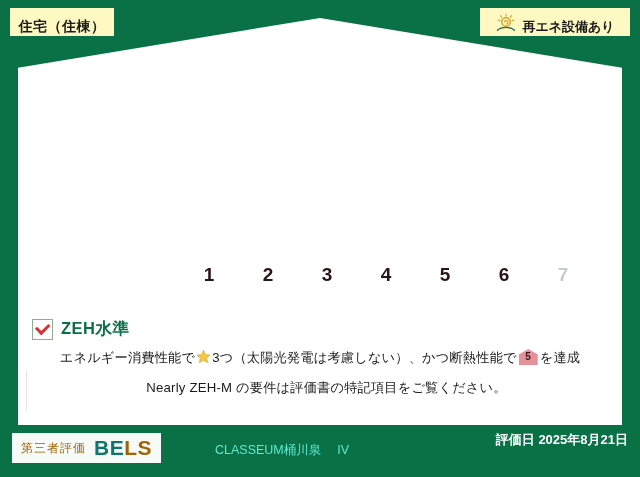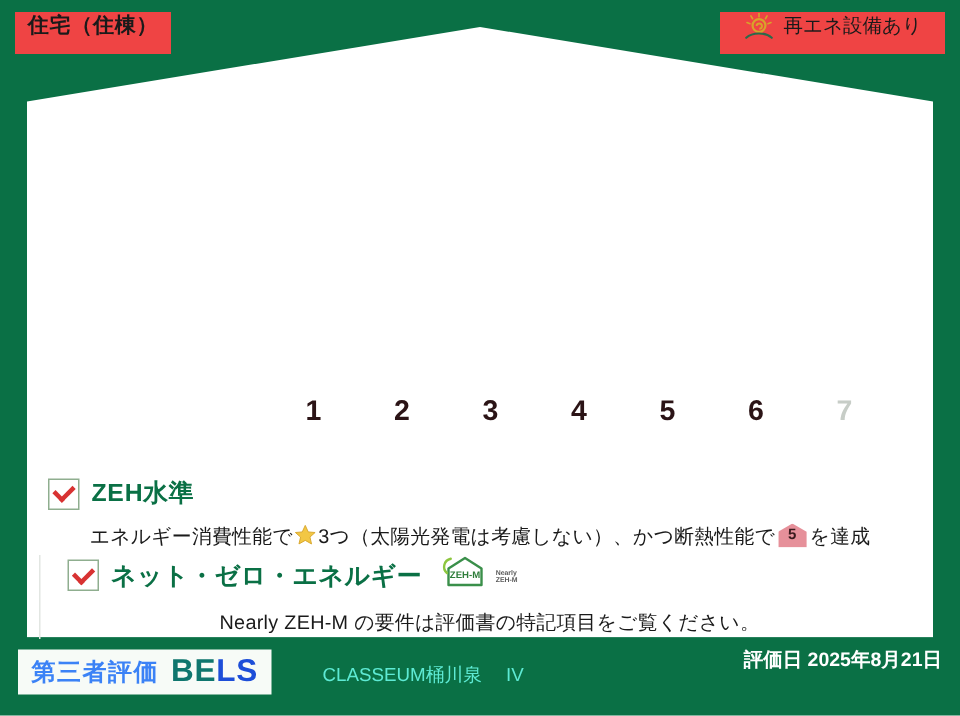--- a/index.html
+++ b/index.html
@@ -6,27 +6,27 @@
   body{
     width:640px;height:477px;
     background:#0a7045;
     font-family:"Liberation Sans","DejaVu Sans",sans-serif;
     overflow:hidden;position:relative;
   }
   #label-root{position:absolute;inset:0;}
 
   
   .tag{
-    position:absolute;background:#ef4444;
-    display:flex;align-items:flex-start;justify-content:center;
+    position:absolute;background:#fef9c3;
+    display:flex;align-items:flex-end;justify-content:center;
     font-weight:bold;color:#1a1a1a;z-index:6;
   }
   #tag-type{left:10px;top:8px;width:104px;height:28px;font-size:14px;letter-spacing:.5px;}
   #tag-renew{right:10px;top:8px;width:150px;height:28px;gap:5px;font-size:13px;}
-  #tag-renew .tx{color:#1a1a1a;font-weight:normal;}
+  #tag-renew .tx{color:#1a1a1a;font-weight:bold;}
 
   
   #card{
     position:absolute;left:18px;top:18px;right:18px;bottom:52px;
     background:#ffffff;
     clip-path:polygon(0% 12.2%, 50% 0%, 100% 12.2%, 100% 100%, 0% 100%);
     z-index:2;
   }
 
   #title-wrap{position:absolute;left:0;right:0;top:52px;text-align:center;}
@@ -83,24 +83,24 @@
     clip-path:polygon(0% 34%, 50% 0%, 100% 34%, 100% 100%, 0% 100%);}
   .mini-badge .n{position:absolute;inset:0;display:flex;align-items:flex-end;justify-content:center;
     font-size:10px;font-weight:bold;color:#3a1a1d;z-index:2;}
   #zehm-logo{display:flex;align-items:center;gap:3px;margin-left:4px;}
   #zehm-logo .tiny{font-size:4.6px;color:#5a5a5a;line-height:1.15;font-weight:bold;}
 
   
   #footer{position:absolute;left:0;right:0;bottom:0;height:52px;z-index:5;}
   #bels-box{position:absolute;left:12px;top:8px;height:30px;background:#f7fbf7;
     display:flex;align-items:center;gap:8px;padding:0 9px;}
-  #bels-jp{font-size:16px;font-weight:bold;color:#3b82f6;letter-spacing:1px;}
+  #bels-jp{font-size:12px;font-weight:normal;color:#a16207;letter-spacing:1px;}
   #bels-en{font-size:21px;font-weight:bold;letter-spacing:.5px;}
   #bels-en .b1{color:#0f766e;}
-  #bels-en .b2{color:#1d4ed8;}
+  #bels-en .b2{color:#a16207;}
   #bldg{position:absolute;left:215px;top:17px;font-size:12.5px;color:#5eead4;}
   #bldg .reg{margin-left:16px;}
   #f-right{position:absolute;right:12px;top:6px;text-align:right;color:#fff;}
   #f-date{font-size:13px;font-weight:bold;}
   #f-id{font-size:8.5px;margin-top:2px;letter-spacing:.2px;}
 </style>
 </head>
 <body>
 
 <div id="label-root">
@@ -292,37 +292,20 @@
         <span class="p-title">ZEH水準</span>
       </div>
       <div class="p-body">
         <span>エネルギー消費性能で</span><span class="inline-star"><svg width="15" height="15" viewBox="0 0 24 24">
               <polygon points="12,2 15.2,9 22.5,9.6 17,14.5 18.7,21.8 12,18 5.3,21.8 7,14.5 1.5,9.6 8.8,9" fill="#f2c744" stroke="#d7a52c" stroke-width="1"></polygon>
             </svg></span><span>3つ（太陽光発電は考慮しない）、かつ断熱性能で</span><span class="mini-badge"><span class="house"></span><span class="n">5</span></span><span>を達成</span>
       </div>
     </div>
 
     <div class="panel right">
-      <div class="p-head">
-        <span class="chk"></span>
-        <span class="p-title">ネット・ゼロ・エネルギー</span>
-        <span id="zehm-logo">
-          <span>
-            <svg width="34" height="22" viewBox="0 0 34 22">
-              <path d="M6 20 L6 9 L17 2 L28 9 L28 20 Z" fill="#ffffff" stroke="#3a8f4a" stroke-width="1.6" stroke-linejoin="round"></path>
-              <path d="M5 12 C1.5 9 3 3.5 7.5 2.5" fill="none" stroke="#8dc63f" stroke-width="1.6" stroke-linecap="round"></path>
-              <text x="17" y="15.5" font-family="'Liberation Sans',sans-serif" font-size="6.4" font-weight="bold" fill="#2e7d3a" text-anchor="middle">ZEH-M</text>
-            </svg>
-          </span>
-          <span class="tiny">
-            <span>Nearly</span><br>
-            <span>ZEH-M</span>
-          </span>
-        </span>
-      </div>
       <div class="p-body">Nearly ZEH-M の要件は評価書の特記項目をご覧ください。</div>
     </div>
   </div>
 
   <div id="footer">
     <div id="bels-box">
       <span id="bels-jp">第三者評価</span>
       <span id="bels-en"><span class="b1">BE</span><span class="b2">LS</span></span>
     </div>
     <div id="bldg">

